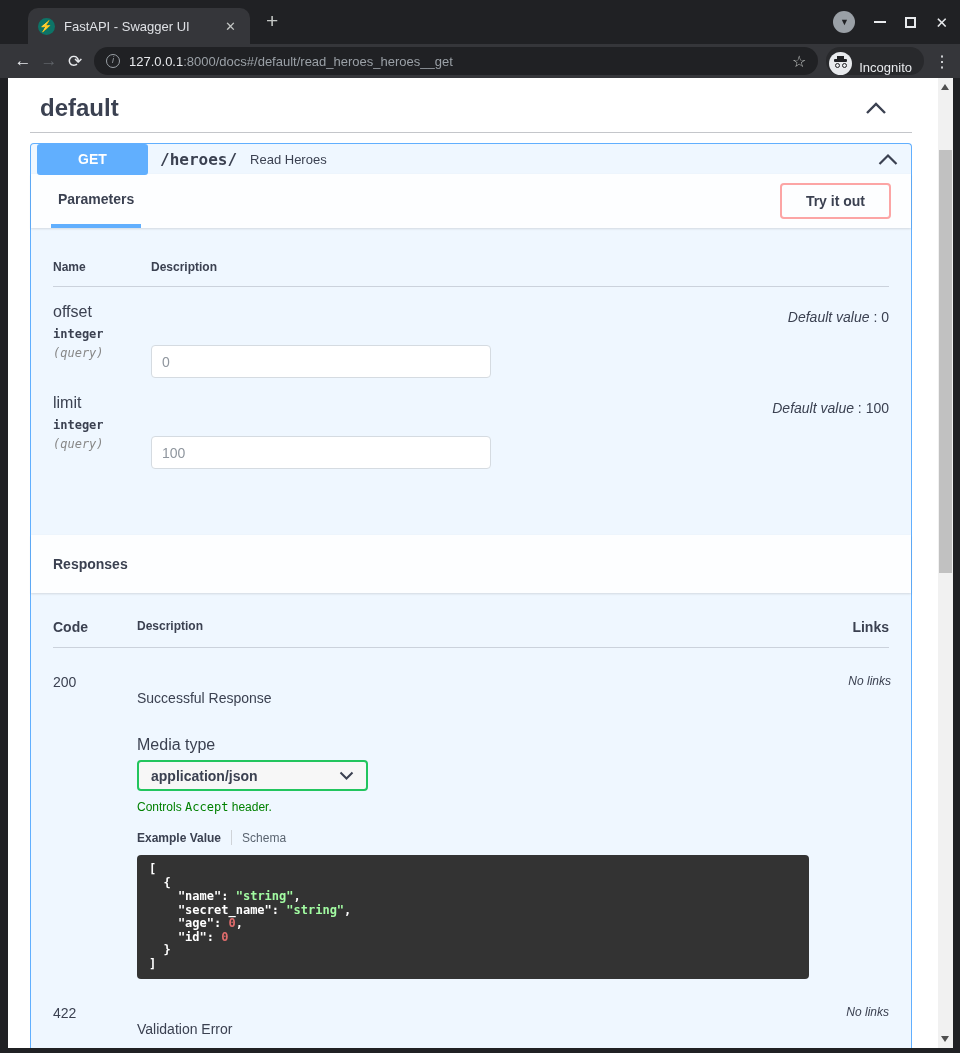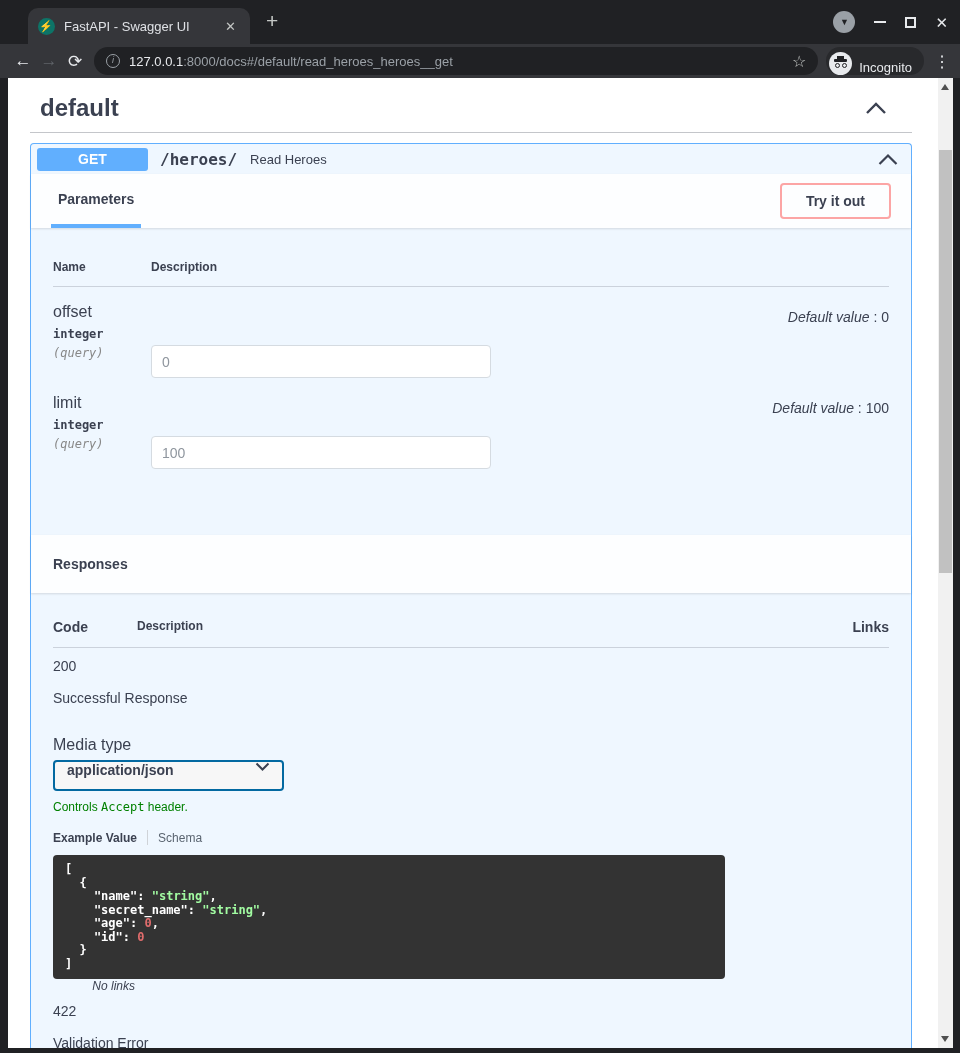--- a/index.html
+++ b/index.html
@@ -56,21 +56,21 @@
   .content { position:absolute; left:0; top:0; width:930px; height:100%; padding:0 26px 0 22px; color:#3b4151; }
 
   .sec-head { display:flex; align-items:center; padding:16px 24px 0 10px; }
   .sec-title { font-size:24px; font-weight:bold; color:#3b4151; }
   .sec-head svg { margin-left:auto; }
   .divider { border-bottom:1px solid rgba(59,65,81,.3); margin-top:10px; }
 
   .opblock { margin-top:10px; border:1px solid #61affe; border-bottom:none; border-radius:4px 4px 0 0;
              background:rgba(97,175,254,.1); min-height:910px; }
   .op-summary { display:flex; align-items:center; height:30px; padding:0 12px 0 6px; cursor:pointer; }
-  .method { width:111px; height:23px; background:#61affe; color:#fff; font-weight:bold; font-size:14px;
+  .method { width:111px; height:31px; background:#61affe; color:#fff; font-weight:bold; font-size:14px;
             border-radius:3px; display:flex; align-items:center; justify-content:center; }
   .op-path { font-family:"DejaVu Sans Mono", monospace; font-weight:bold; font-size:16px; margin-left:12px; }
   .op-desc { font-size:13px; margin-left:13px; }
   .op-summary svg { margin-left:auto; }
 
   .white-band { background:rgba(255,255,255,.85); box-shadow:0 1px 2px rgba(0,0,0,.12); }
   .params-header { display:flex; align-items:center; height:54px; padding:0 20px; }
   .tab-head { height:54px; display:flex; align-items:center; border-bottom:4px solid #61affe;
               font-weight:bold; font-size:14px; padding:0 7px; }
   .try-btn { margin-left:auto; padding:8px 24px; border:2px solid #fca5a5; border-radius:4px;
@@ -92,28 +92,28 @@
   .p-input::placeholder { color:#8f969e; }
   .params-spacer { height:66px; }
 
   .resp-header { display:flex; align-items:center; height:58px; padding:0 22px; }
   .resp-title { font-size:14px; font-weight:bold; }
 
   .resp-body { padding:26px 22px 60px 22px; }
   .cw-code { width:84px; flex:0 0 auto; }
   .cw-links { width:82px; flex:0 0 auto; text-align:right; }
   .h14 { font-size:14px; font-weight:bold; }
-  .resp-row { display:flex; margin-top:10px;flex-direction:column; }
+  .resp-row { display:flex; margin-top:26px; }
   .r-code { font-size:14px; }
   .r-links { font-size:12px; font-style:italic; }
   .r-desc-title { font-size:14px; margin-top:16px; }
 
   .media-label { font-size:16px; margin-top:30px; }
-  .media-select { margin-top:6px; width:231px; height:31px; border:2px solid #0369a1; border-radius:4px;
-                  background:#f7f7f7; display:flex; padding:0 12px; cursor:pointer; }
+  .media-select { margin-top:6px; width:231px; height:31px; border:2px solid #22c55e; border-radius:4px;
+                  background:#f7f7f7; display:flex; align-items:center; padding:0 12px; cursor:pointer; }
   .media-value { font-weight:bold; font-size:14px; }
   .media-select svg { margin-left:auto; }
   .accept-note { margin-top:9px; font-size:12px; color:#008000; }
   .accept-note .mono { font-family:"DejaVu Sans Mono", monospace; }
   .model-tabs { margin-top:16px; display:flex; align-items:center; font-size:12px; }
   .tab-example { font-weight:bold; }
   .tab-vsep { width:1px; height:15px; background:#cfd3d8; margin:0 10px; }
   .tab-schema { color:#5a6470; }
   .code-block { margin-top:10px; width:672px; background:#333333; border-radius:4px; padding:8px 12px;
                 font-family:"DejaVu Sans Mono", monospace; font-size:12px; font-weight:bold; line-height:13.5px; }

